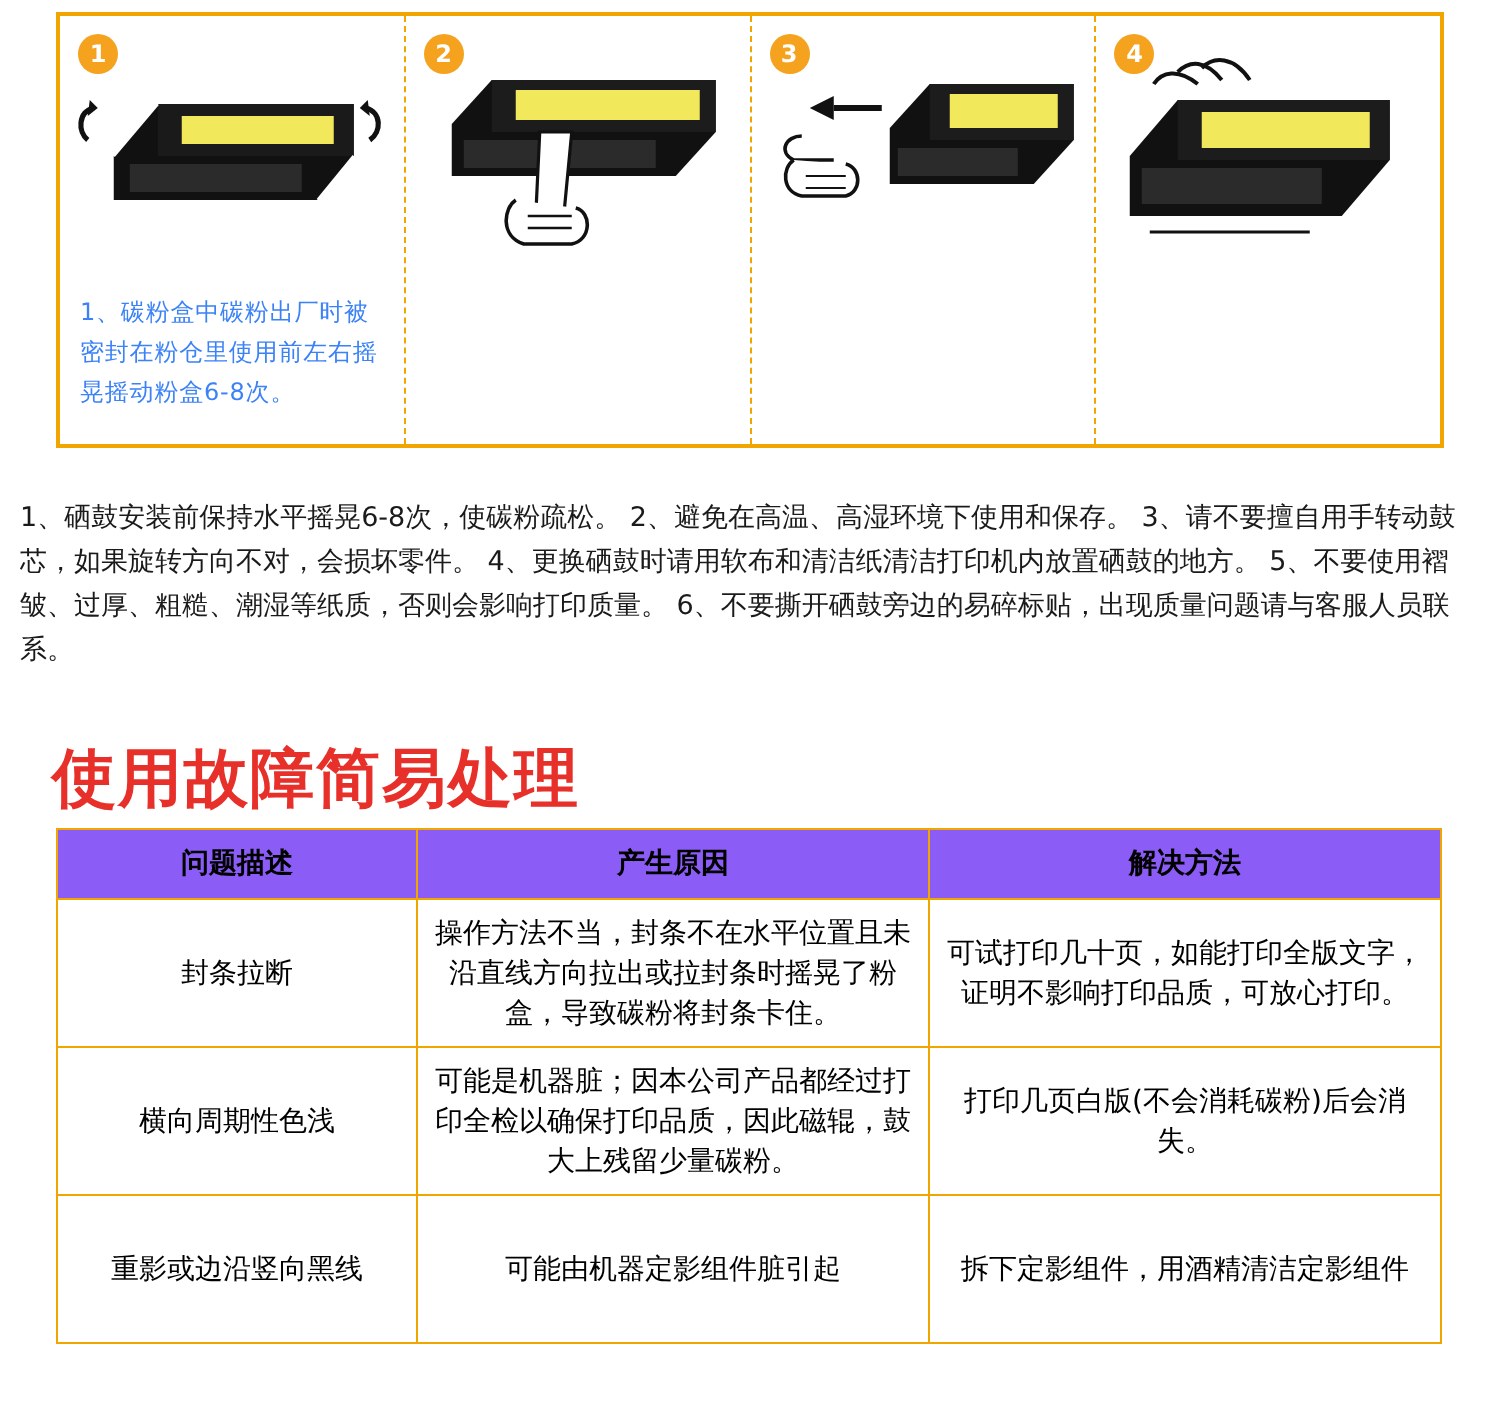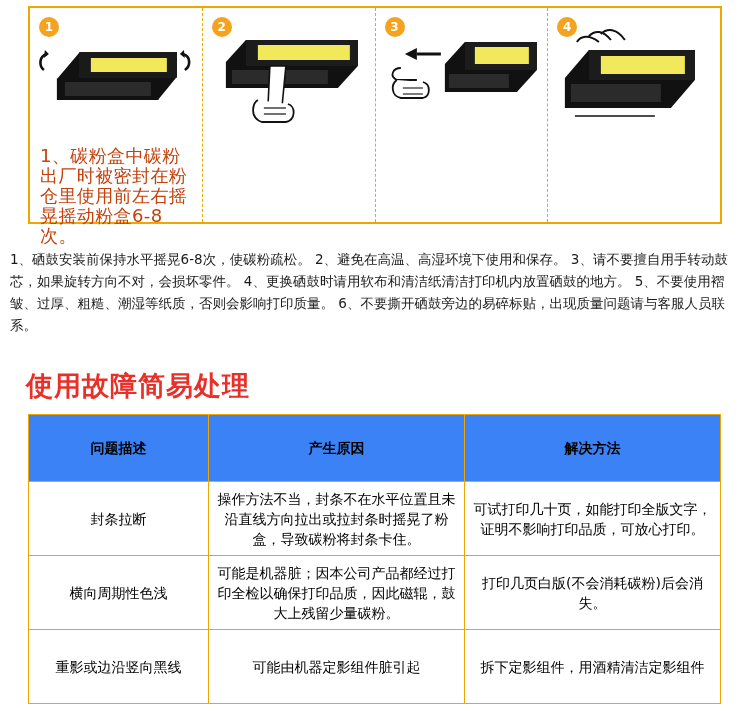--- a/index.html
+++ b/index.html
@@ -59,44 +59,44 @@
     width: 100%;
     height: 126px;
   }
   .step-art svg { display: block; width: 100%; height: 100%; }
 
   .step-text {
     position: absolute;
     left: 10px;
     right: 8px;
     top: 138px;
-    font-size: 18px;
+    font-size: 12px;
     line-height: 20px;
-    color: #c2410c;
+    color: #3b82f6;
     letter-spacing: 0.4px;
   }
 
   
   .notes {
     position: absolute;
     left: 10px;
     top: 248px;
     width: 728px;
     font-size: 13.5px;
     line-height: 22px;
     color: #1a1a1a;
   }
   .notes-title { margin-bottom: 1px; }
 
   
   .section-title {
     position: absolute;
     left: 26px;
     top: 368px;
-    font-size: 27px;
+    font-size: 32px;
     font-weight: bold;
     color: #e8302a;
     letter-spacing: 1px;
   }
 
   
   .trouble-table {
     position: absolute;
     left: 28px;
     top: 414px;
@@ -108,24 +108,24 @@
   .trouble-table td {
     border: 1px solid #f0a500;
     text-align: center;
     vertical-align: middle;
     font-size: 14px;
     line-height: 20px;
     padding: 6px 6px;
     color: #000;
   }
   .trouble-table thead th {
-    background: #3b82f6;
+    background: #8b5cf6;
     font-weight: bold;
     height: 28px;
-    padding: 19px 4px;
+    padding: 3px 4px;
   }
   .col-a { width: 180px; }
   .col-b { width: 256px; }
   .col-c { width: 256px; }
 
   .trouble-table tbody tr { height: 74px; }
   .cell-desc { font-size: 14.5px; }
   .cell-cause { font-size: 13.5px; line-height: 21px; margin-top: 32px; }
   .cell-fix { font-size: 13.5px; line-height: 21px; }
 </style>

